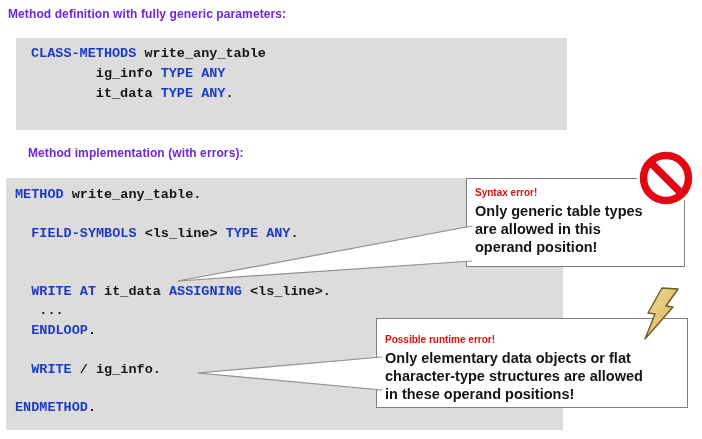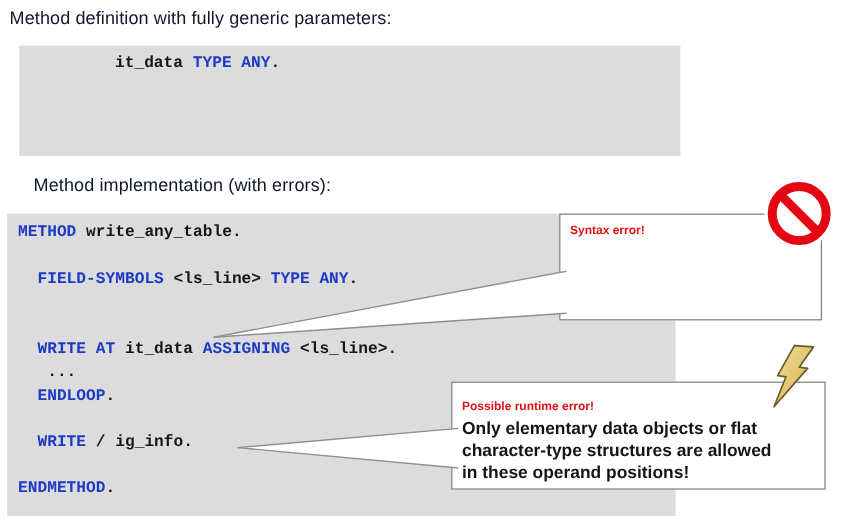--- a/index.html
+++ b/index.html
@@ -10,21 +10,21 @@
     --callout-border:#7e7e7e;
     --prohibition-red:#e30613;
     --bolt-yellow:#e2bf5e;
   }
   html,body{margin:0;padding:0;background:#ffffff;}
   .slide{
     position:relative;width:702px;height:439px;background:#ffffff;overflow:hidden;
     font-family:"Liberation Sans",sans-serif;
   }
   .heading{
-    position:absolute;left:8px;color:#0f172a;font-size:15px;font-weight:400;
+    position:absolute;left:8px;color:#6d28d9;font-size:12px;font-weight:700;
     white-space:nowrap;letter-spacing:0.1px;
   }
   .heading-1{top:7px;}
   .heading-2{top:146px;margin-left:20px;}
   .code-block{
     position:absolute;background:var(--code-block-bg);
     font-family:"Liberation Mono","DejaVu Sans Mono",monospace;
     font-weight:700;font-size:13.5px;color:var(--code-text);
   }
   .code-block-1{left:16px;top:38px;width:551px;height:92px;padding:6px 0 0 15px;box-sizing:border-box;}
@@ -47,20 +47,22 @@
   .overlay-icons{z-index:4;}
 </style>
 </head>
 <body>
 
 <div class="slide">
 
   <div class="heading heading-1">Method definition with fully generic parameters:</div>
 
   <div class="code-block code-block-1">
+      <div class="code-line"><span class="kw">CLASS-METHODS</span><span class="pl"> write_any_table</span></div>
+      <div class="code-line"><span class="pl">        ig_info </span><span class="kw">TYPE ANY</span></div>
       <div class="code-line"><span class="pl">        it_data </span><span class="kw">TYPE ANY</span><span class="pl">.</span></div>
     </div>
 
   <div class="heading heading-2">Method implementation (with errors):</div>
 
   <div class="code-block code-block-2">
       <div class="code-line"><span class="kw">METHOD</span><span class="pl"> write_any_table.</span></div>
       <div class="code-line">&nbsp;</div>
       <div class="code-line"><span class="pl">  </span><span class="kw">FIELD-SYMBOLS</span><span class="pl"> &lt;ls_line&gt; </span><span class="kw">TYPE ANY</span><span class="pl">.</span></div>
       <div class="code-line">&nbsp;</div>
@@ -69,20 +71,23 @@
       <div class="code-line"><span class="pl">   ...</span></div>
       <div class="code-line"><span class="pl">  </span><span class="kw">ENDLOOP</span><span class="pl">.</span></div>
       <div class="code-line">&nbsp;</div>
       <div class="code-line"><span class="pl">  </span><span class="kw">WRITE</span><span class="pl"> / ig_info.</span></div>
       <div class="code-line">&nbsp;</div>
       <div class="code-line"><span class="kw">ENDMETHOD</span><span class="pl">.</span></div>
     </div>
 
   <div class="callout callout-1">
     <div class="callout-title">Syntax error!</div>
+    <div class="callout-body">Only generic table types
+are allowed in this
+operand position!</div>
   </div>
 
   <div class="callout callout-2">
     <div class="callout-title">Possible runtime error!</div>
     <div class="callout-body">Only elementary data objects or flat
 character-type structures are allowed
 in these operand positions!</div>
   </div>
 
   <svg class="overlay overlay-pointers" viewBox="0 0 702 439">

